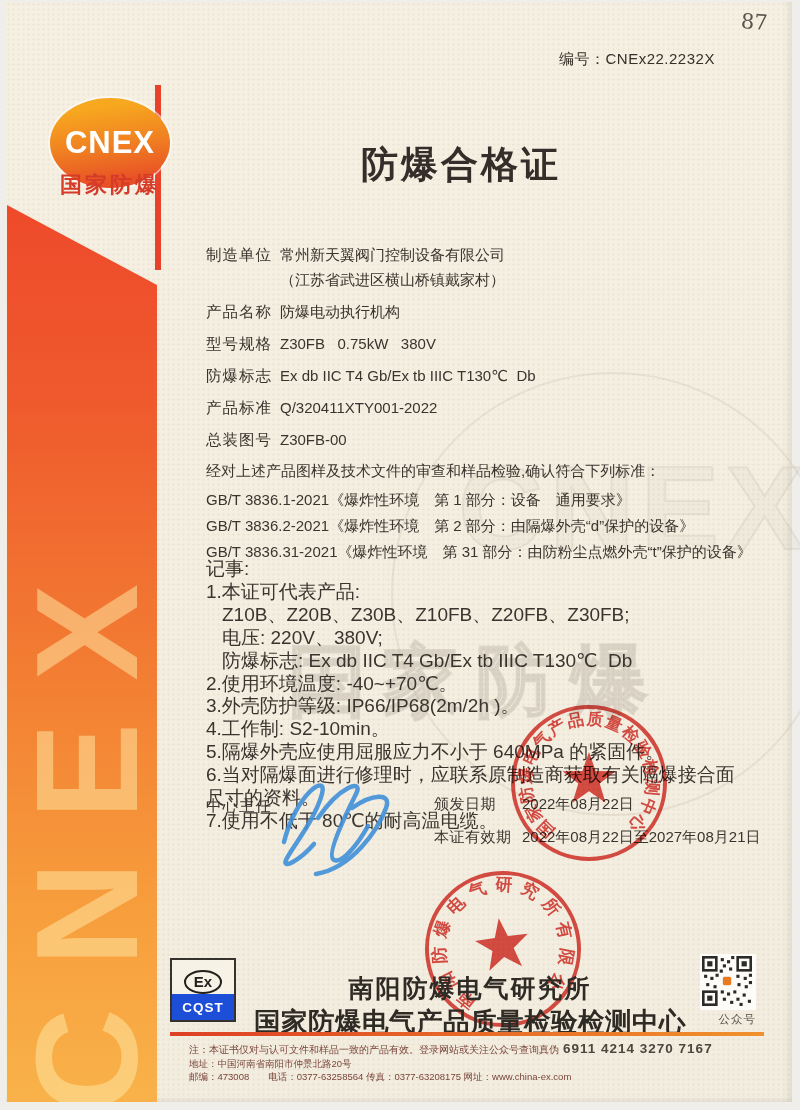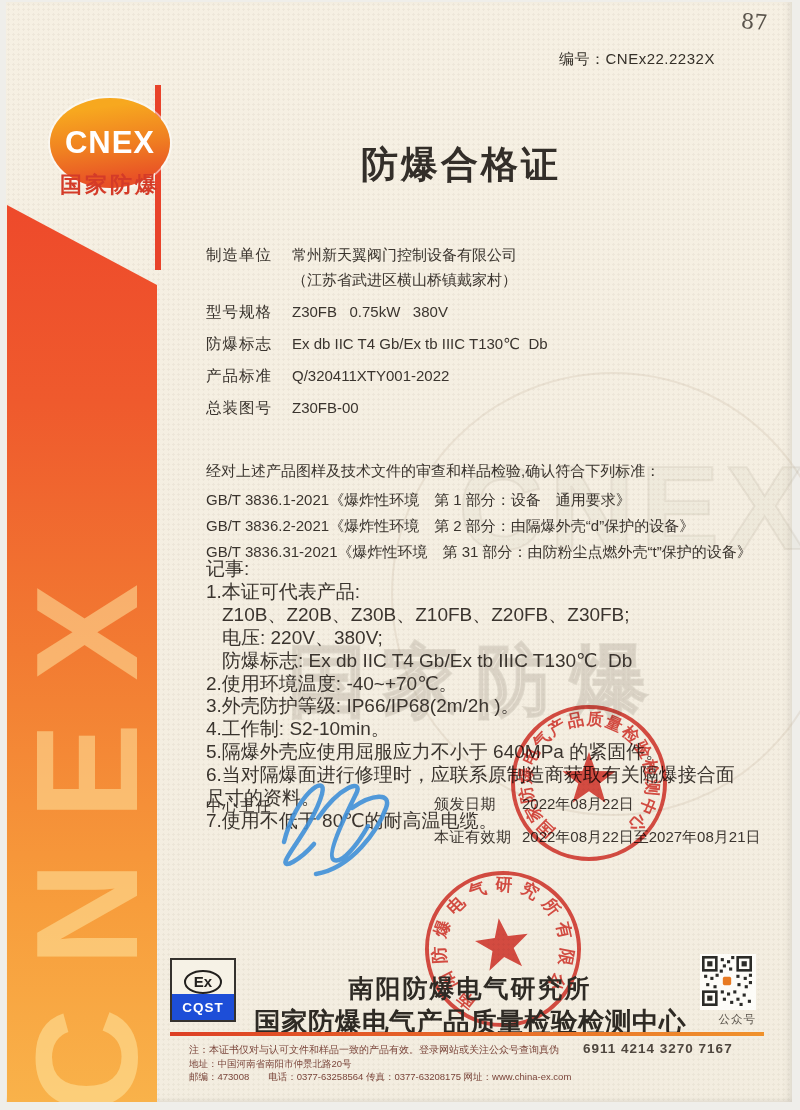--- a/index.html
+++ b/index.html
@@ -50,21 +50,21 @@
   
   .wm-circle{position:absolute;left:385px;top:370px;width:440px;height:440px;border-radius:50%;
     border:2px solid rgba(190,175,152,0.22);}
   .wm-text{position:absolute;left:282px;top:628px;font-size:78px;font-weight:bold;letter-spacing:16px;
     color:rgba(168,158,142,0.10);-webkit-text-stroke:2px rgba(168,158,142,0.26);white-space:nowrap;}
   .wm-brand{position:absolute;left:452px;top:438px;font-size:118px;font-weight:bold;letter-spacing:6px;
     color:rgba(175,165,148,0.07);-webkit-text-stroke:2px rgba(175,165,148,0.18);}
   
   .fields{position:absolute;left:200px;top:240px;width:560px;}
   .frow{display:flex;margin-bottom:7px;}
-  .flabel{width:70px;min-width:70px;margin-right:16px;font-size:15.5px;line-height:25px;letter-spacing:1px;}
+  .flabel{width:70px;min-width:70px;margin-right:4px;font-size:15.5px;line-height:25px;letter-spacing:1px;}
   .fval{font-size:15px;line-height:25px;white-space:pre-wrap;}
   
   .standards{position:absolute;left:200px;top:456px;width:575px;}
   .std-line{font-size:15px;line-height:26px;white-space:nowrap;}
   .std-intro{margin-bottom:3px;}
   
   .notes{position:absolute;left:200px;top:556px;width:545px;}
   .note-line{font-size:19px;line-height:22.9px;white-space:pre-wrap;}
   .note-line.ind{padding-left:16px;}
   
@@ -89,21 +89,21 @@
   .org-line1{font-size:25px;font-weight:bold;letter-spacing:2px;line-height:32px;margin-top:12px;}
   .org-line2{font-size:26.5px;font-weight:bold;letter-spacing:.5px;line-height:36px;white-space:nowrap;}
   .divider{position:absolute;left:164px;top:1030px;width:594px;height:4px;
     background:linear-gradient(to right,#dd3f24,#f0922c);}
   
   .qr{position:absolute;left:694px;top:952px;width:56px;height:56px;background:#fdfcf8;padding:2px;box-sizing:border-box;}
   .qr-label{position:absolute;left:694px;top:1010px;width:56px;text-align:right;font-size:11.5px;color:#5a544c;letter-spacing:1px;}
   
   .footer{position:absolute;left:183px;top:1040px;width:590px;color:#7a453a;}
   .f-line1{font-size:10px;line-height:14px;white-space:nowrap;}
-  .f-code{font-size:13.5px;font-weight:bold;color:#4e463e;letter-spacing:1px;margin-left:24px;}
+  .f-code{font-size:13.5px;font-weight:bold;color:#4e463e;letter-spacing:1px;margin-left:4px;}
   .f-line{font-size:9.5px;line-height:13px;white-space:nowrap;}
 </style>
 </head>
 <body>
 
 <div class="paper">
 
   <div class="wm-circle"></div>
   <div class="wm-brand">CNEX</div>
   <div class="wm-text">国家防爆</div>
@@ -122,20 +122,24 @@
   <div class="certno"><span>编号：</span><span>CNEx22.2232X</span></div>
   <div class="title">防爆合格证</div>
 
   <div class="fields">
     <div class="frow">
       <div class="flabel">制造单位</div>
       <div>
         <div class="fval">常州新天翼阀门控制设备有限公司</div>
         <div class="fval">（江苏省武进区横山桥镇戴家村）</div>
       </div>
+    </div>
+    <div class="frow">
+      <div class="flabel">产品名称</div>
+      <div class="fval">防爆电动执行机构</div>
     </div>
     <div class="frow">
       <div class="flabel">型号规格</div>
       <div class="fval">Z30FB   0.75kW   380V</div>
     </div>
     <div class="frow">
       <div class="flabel">防爆标志</div>
       <div class="fval">Ex db IIC T4 Gb/Ex tb IIIC T130℃  Db</div>
     </div>
     <div class="frow">

